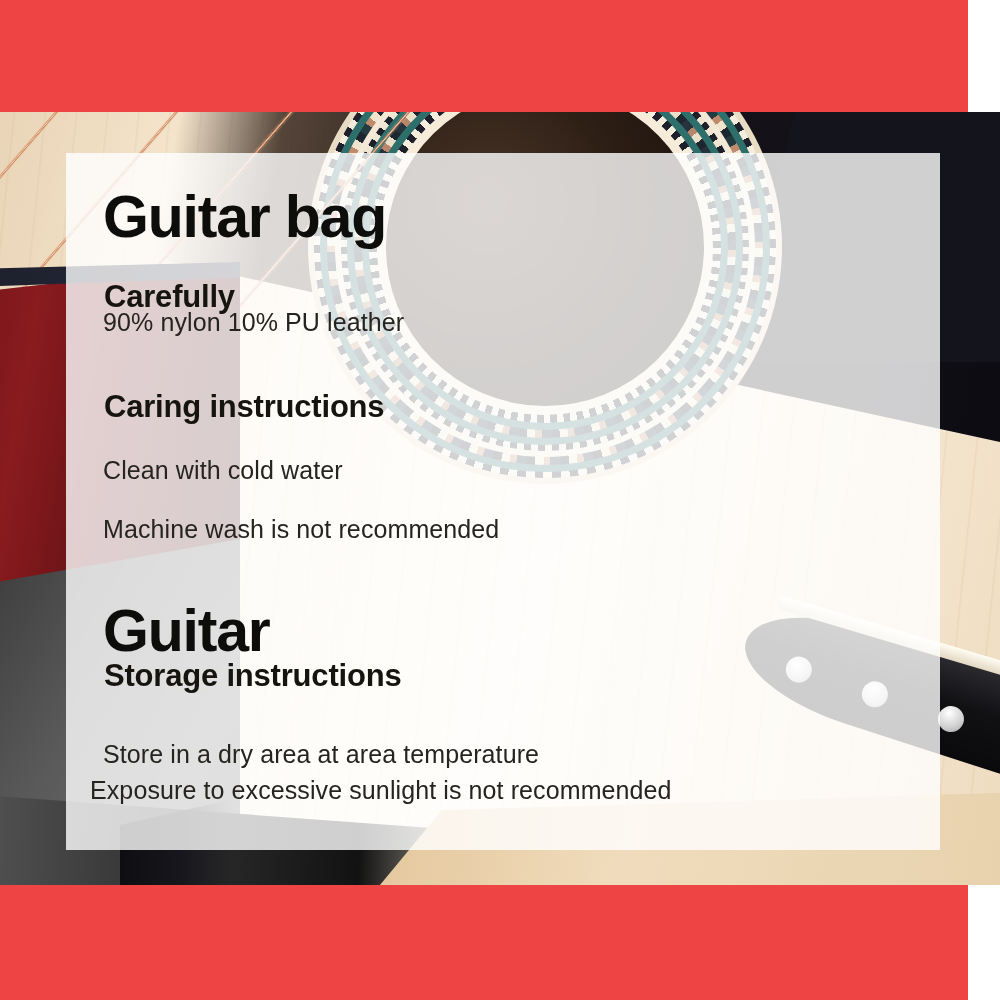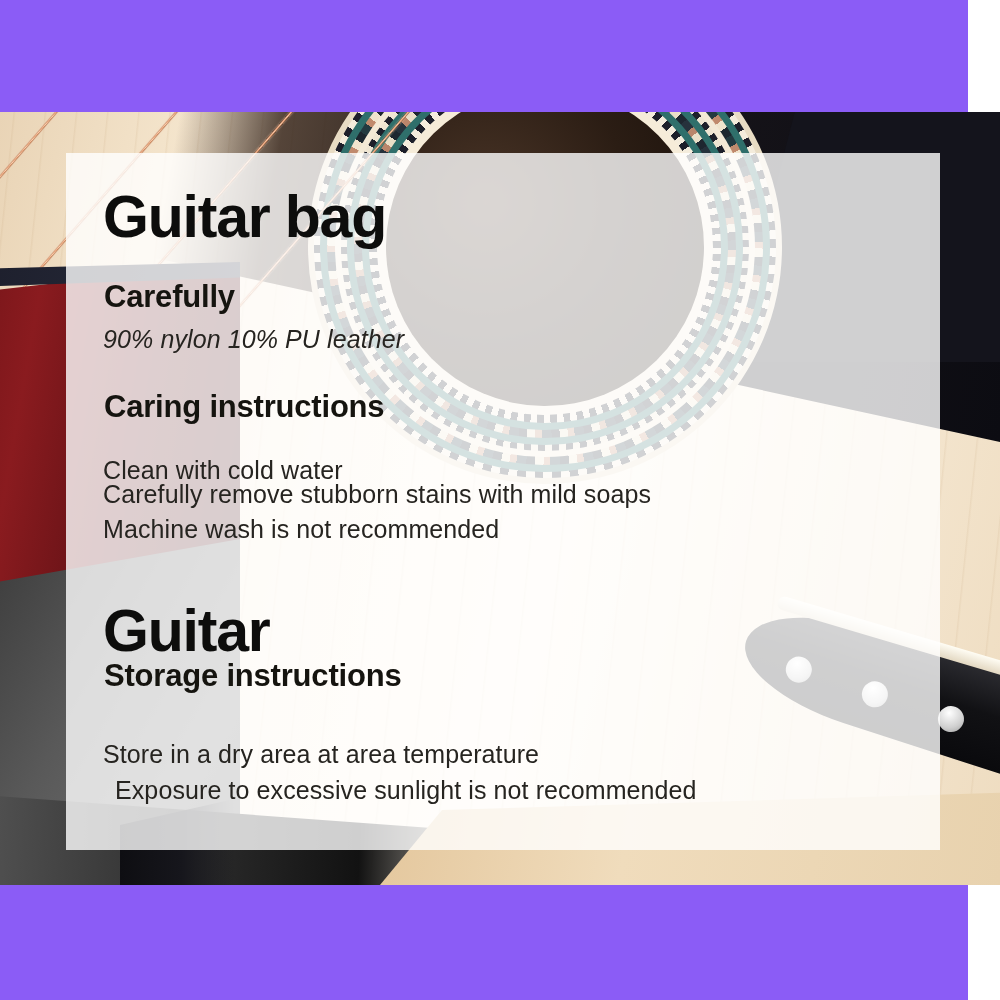--- a/index.html
+++ b/index.html
@@ -2,21 +2,21 @@
 <html><head>
 <meta charset="utf-8">
 <title>Guitar bag care label</title>
 <style>
   html,body{margin:0;padding:0;background:#ffffff;}
   body{
     font-family:"Liberation Sans", sans-serif;
     width:1000px;height:1000px;overflow:hidden;
   }
 
-  #stage{position:relative;width:968px;height:1000px;background:#8b5cf6;}
+  #stage{position:relative;width:968px;height:1000px;background:#ef4444;}
 
   
   .photo{
     position:absolute;left:0;top:112px;width:1000px;height:773px;
     overflow:hidden;background:#f3e3cd;
   }
   
   .soundboard{
     position:absolute;inset:0;
     background:
@@ -166,29 +166,29 @@
   }
   .subhead{
     font-size:31px;font-weight:700;letter-spacing:-.2px;color:#15140f;
   }
   .line{
     font-size:25px;font-weight:400;color:#262420;letter-spacing:.1px;
   }
 
   #t-guitarbag{left:103px;top:188px;}
   #t-material{left:104px;top:279px;}
-  #t-material-line{left:103px;top:325px;font-style:italic;}
+  #t-material-line{left:103px;top:308px;}
   #t-caring{left:104px;top:389px;}
   #c-line0{left:103px;top:456px;}
   #c-line1{left:103px;top:480px;}
   #c-line2{left:103px;top:515px;}
   #t-guitar{left:103px;top:602px;}
   #t-storage{left:104px;top:658px;}
   #s-line0{left:103px;top:740px;}
-  #s-line1{left:115px;top:776px;}
+  #s-line1{left:90px;top:776px;}
 </style>
 </head>
 <body>
 
 <div id="stage">
 
   <div class="photo">
 
     <div class="soundboard"></div>
     <div class="grain"></div>
@@ -243,21 +243,20 @@
   <div class="panel">
     <div class="panel-inner"></div>
   </div>
 
   <div class="txt title" id="t-guitarbag">Guitar bag</div>
   <div class="txt subhead" id="t-material">Carefully</div>
   <div class="txt line" id="t-material-line">90% nylon 10% PU leather</div>
 
   <div class="txt subhead" id="t-caring">Caring instructions</div>
   <div class="txt line" id="c-line0">Clean with cold water</div>
-  <div class="txt line" id="c-line1">Carefully remove stubborn stains with mild soaps</div>
   <div class="txt title" id="t-guitar">Guitar</div>
 
   <div class="txt line" id="c-line2">Machine wash is not recommended</div>
   <div class="txt subhead" id="t-storage">Storage instructions</div>
   <div class="txt line" id="s-line0">Store in a dry area at area temperature</div>
   <div class="txt line" id="s-line1">Exposure to excessive sunlight is not recommended</div>
 
 </div>
 
 </body></html>

